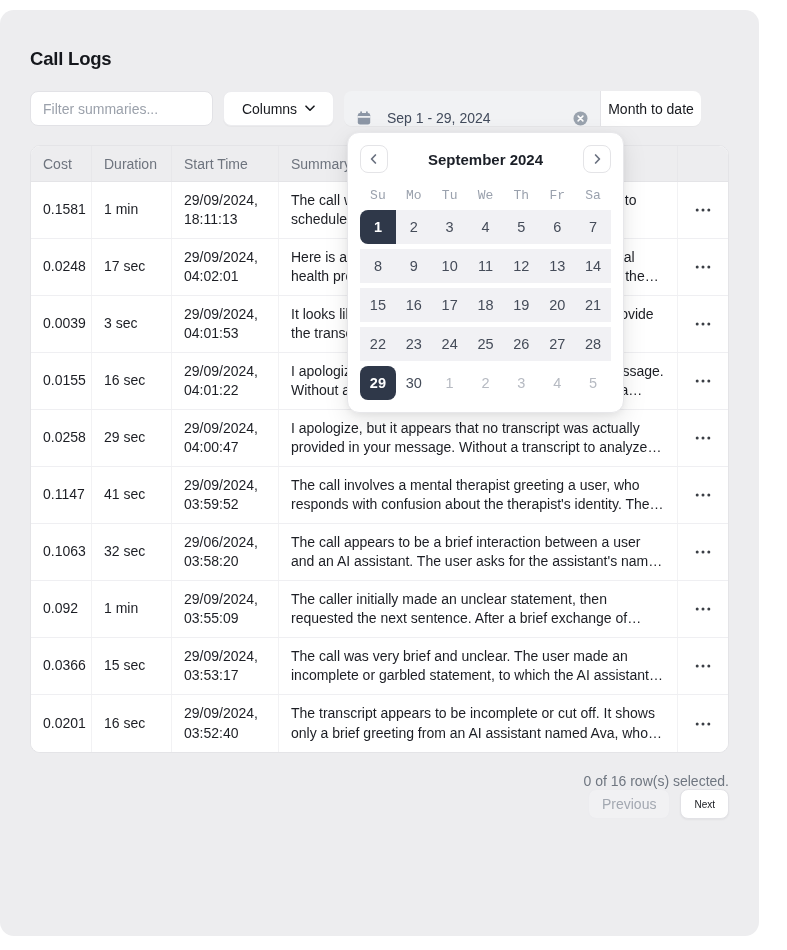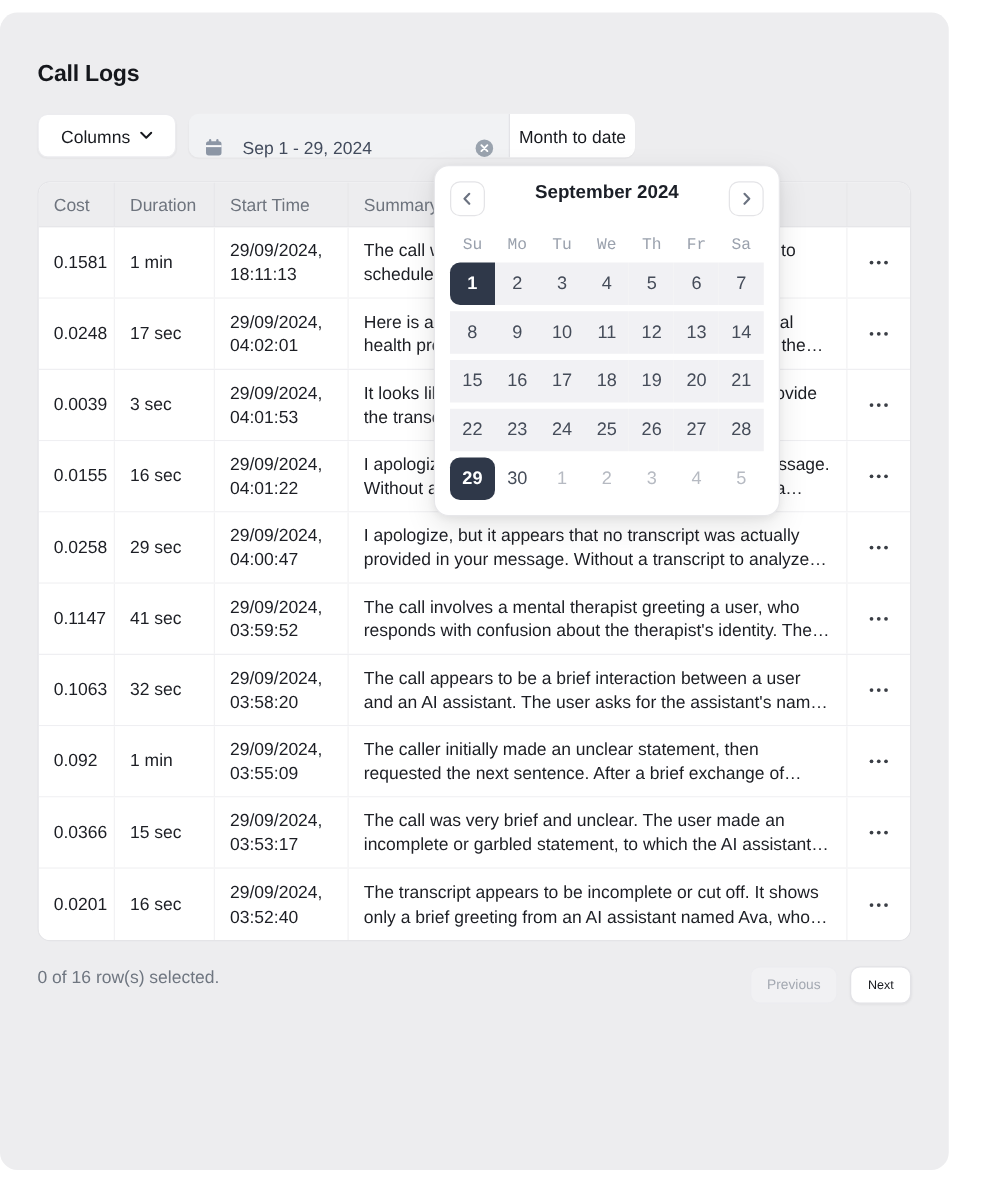--- a/index.html
+++ b/index.html
@@ -125,29 +125,29 @@
     -webkit-box-orient: vertical;
     overflow: hidden;
   }
   .td-actions { justify-content: center; padding: 0; }
   .dots {
     background: transparent; border: none; cursor: pointer;
     padding: 6px; border-radius: 6px;
     display: flex; align-items: center; justify-content: center;
   }
   
-  .footer { margin-top: 20px; display: flex; align-items: flex-start; justify-content: space-between; }
+  .footer { margin-top: 20px; display: flex; align-items: flex-end; justify-content: space-between; flex-direction: column; }
   .sel-text { font-size: 14px; color: #6f7680; }
   .pager { display: flex; gap: 10px; }
   .btn-prev {
     height: 30px; padding: 0 13px;
     background: #f1f1f3;
     border: 1px solid #ececef;
     border-radius: 8px;
-    font-size: 11px; font-weight: 500;
+    font-size: 14px; font-weight: 500;
     font-family: inherit;
     color: #a3a8b1;
   }
   .btn-next {
     height: 30px; padding: 0 13px;
     background: #ffffff;
     border: 1px solid #e2e2e6;
     border-radius: 8px;
     font-size: 10px; font-weight: 500;
     font-family: inherit;
@@ -160,21 +160,21 @@
     position: absolute;
     left: 347px; top: 122px;
     width: 277px;
     background: #ffffff;
     border: 1px solid #e7e7ea;
     border-radius: 12px;
     box-shadow: 0 8px 24px rgba(0,0,0,0.10), 0 2px 6px rgba(0,0,0,0.05);
     padding: 12px;
     z-index: 10;
   }
-  .cal-header { display: flex; justify-content: space-between; }
+  .cal-header { display: flex; align-items: center; justify-content: space-between; }
   .nav-btn {
     width: 28px; height: 28px;
     background: #ffffff;
     border: 1px solid #e4e4e7;
     border-radius: 8px;
     display: flex; align-items: center; justify-content: center;
     cursor: pointer;
   }
   .cal-title { font-size: 15px; font-weight: 600; color: #1b1f27; }
   .weekday-row {
@@ -204,20 +204,21 @@
   .day.sel-end { border-radius: 8px; }
 </style>
 </head>
 <body>
 
 <div class="card">
 
   <h1 class="page-title">Call Logs</h1>
 
   <div class="toolbar">
+    <input class="filter-input" type="text" placeholder="Filter summaries..." style="">
     <button class="btn-columns">
       <span>Columns</span>
       <span style="display:inline-flex">
         <svg width="10" height="7" viewBox="0 0 10 7">
             <path d="M1 1.2 L5 5.2 L9 1.2" fill="none" stroke="#17191e" stroke-width="1.6" stroke-linecap="round" stroke-linejoin="round"></path>
           </svg>
       </span>
     </button>
     <div class="date-control">
       <button class="date-part">
@@ -407,21 +408,21 @@
   </div>
 
   <div class="tr">
     <div class="td">
             <span>0.1063</span>
           </div>
     <div class="td">
             <span>32 sec</span>
           </div>
     <div class="td">
-            <span>29/09/2024, 03:58:20</span>
+            <span>29/06/2024, 03:58:20</span>
           </div>
     <div class="td">
             <span class="clamp">The call appears to be a brief interaction between a user and an AI assistant. The user asks for the assistant's name, to which the assistant responds.</span>
           </div>
     <div class="td td-actions">
       <button class="dots">
         <span style="display:inline-flex">
           <svg width="16" height="4" viewBox="0 0 16 4">
                   <circle cx="2.2" cy="2" r="1.5" fill="#3a3e45"></circle>
                   <circle cx="8" cy="2" r="1.5" fill="#3a3e45"></circle>

